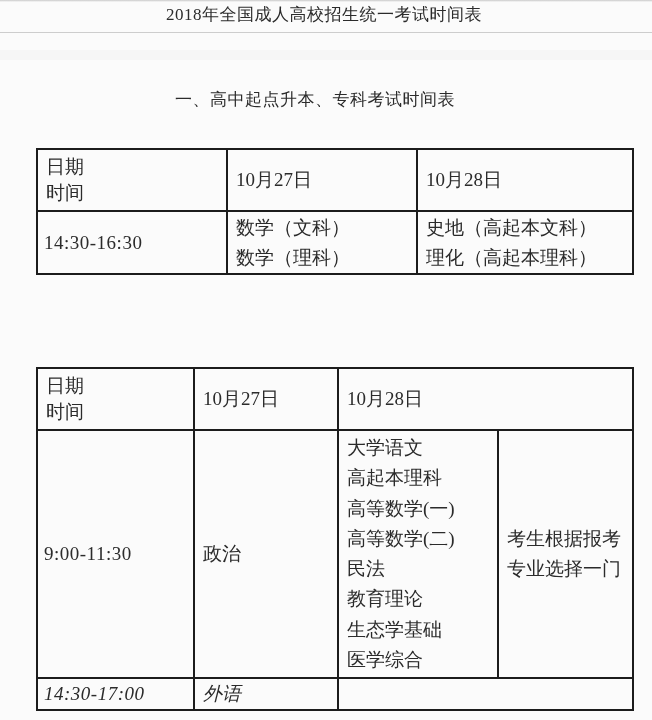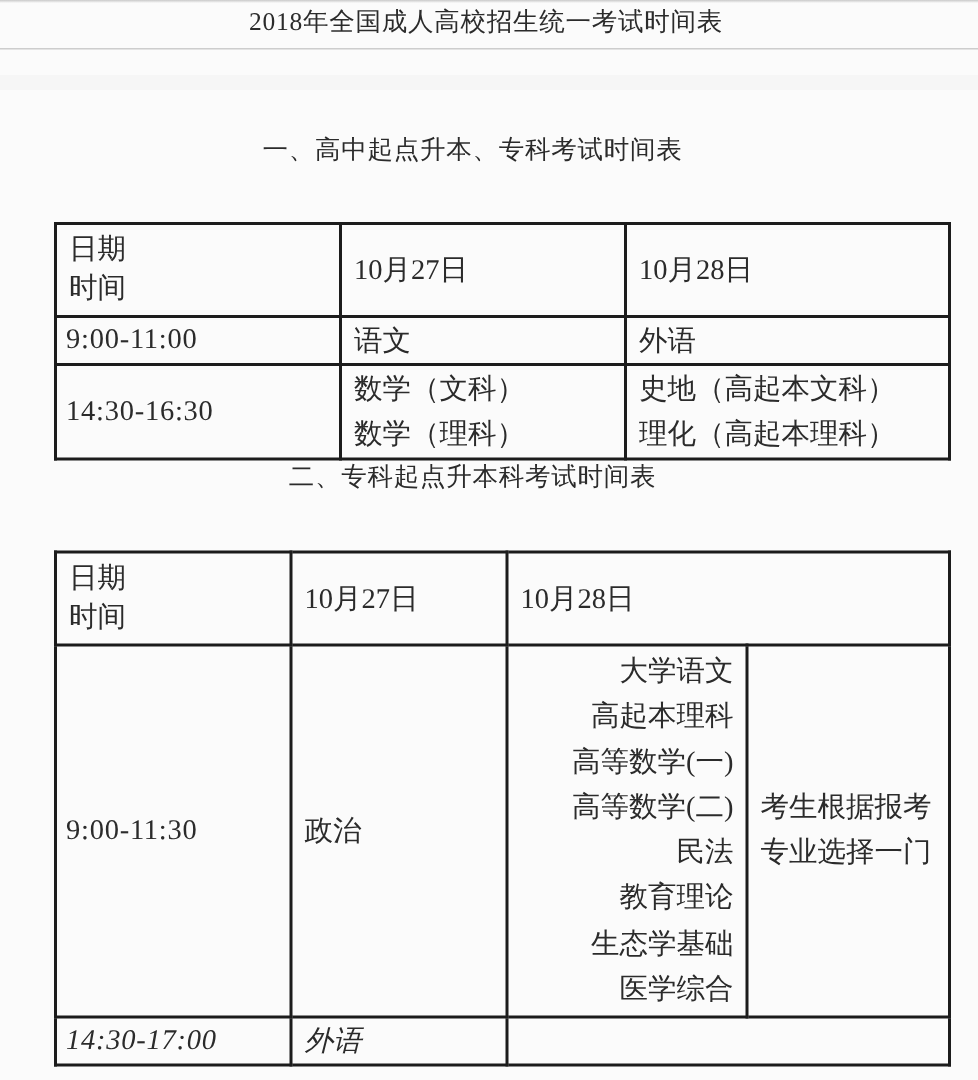--- a/index.html
+++ b/index.html
@@ -62,21 +62,21 @@
 
   #table1 tr.r-header { height: 60px; }
   #table1 tr.r-morning { height: 32px; }
   #table1 tr.r-afternoon { height: 63px; }
 
   #table2 tr.r-header { height: 58px; }
   #table2 tr.r-morning { height: 245px; }
   #table2 tr.r-afternoon { height: 32px; font-style: italic; }
 
   td.subjects-cell { padding: 2px 8px; }
-  td.subjects-cell div { line-height: 30.3px; text-align: right; }
+  td.subjects-cell div { line-height: 30.3px; }
   td.note-cell { line-height: 30px; padding: 0 8px; }
 </style>
 </head>
 <body>
 
 <div class="page">
 
   <div class="top-edge"></div>
 
   <h1 class="doc-title">2018年全国成人高校招生统一考试时间表</h1>
@@ -93,40 +93,34 @@
     </colgroup>
     <tbody>
       <tr class="r-header">
         <td class="header-datetime stack">
           <div>日期</div>
           <div>时间</div>
         </td>
         <td>10月27日</td>
         <td>10月28日</td>
       </tr>
-      <tr class="r-morning">
-        <td class="time-cell">9:00-11:00</td>
-        <td>语文</td>
-        <td>外语</td>
-      </tr>
       <tr class="r-afternoon">
         <td class="time-cell">14:30-16:30</td>
         <td class="two-line">
           <div>数学（文科）</div>
           <div>数学（理科）</div>
         </td>
         <td class="two-line">
           <div>史地（高起本文科）</div>
           <div>理化（高起本理科）</div>
         </td>
       </tr>
     </tbody>
   </table>
 
-  <h2 class="section-heading" id="sec2-heading">二、专科起点升本科考试时间表</h2>
 
   <table id="table2">
     <colgroup>
       <col style="width:157px">
       <col style="width:144px">
       <col style="width:160px">
       <col style="width:135px">
     </colgroup>
     <tbody>
       <tr class="r-header">

